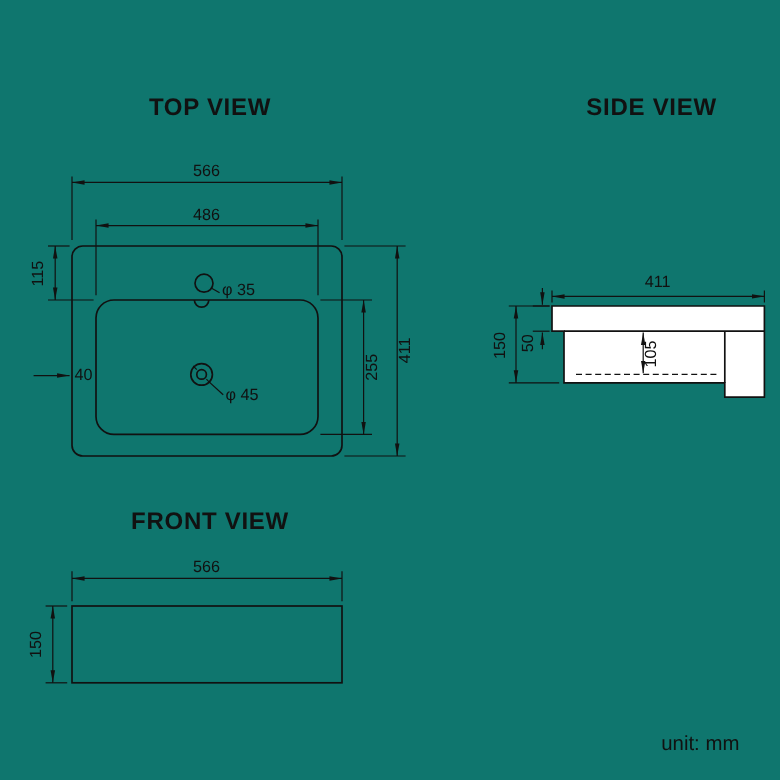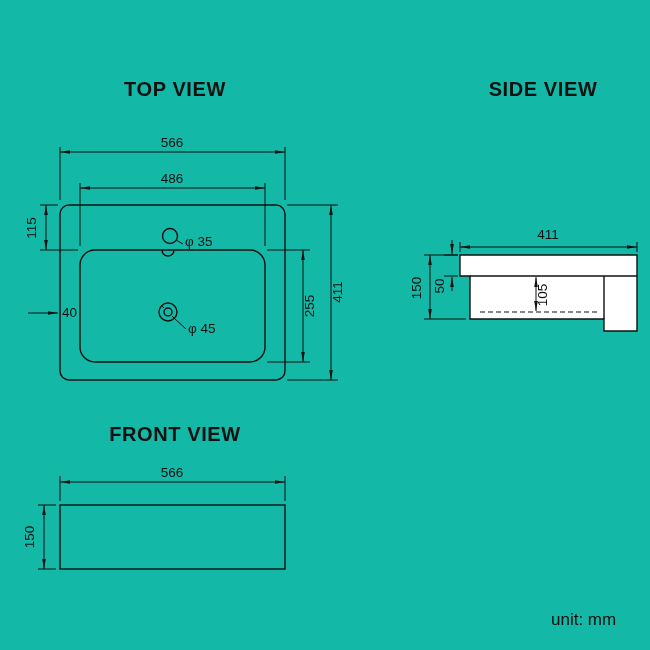--- a/index.html
+++ b/index.html
@@ -1,16 +1,16 @@
 <!DOCTYPE html>
 <html><head>
 <meta charset="utf-8">
 <style>
   html,body{margin:0;padding:0;background:#ffffff;}
-  .canvas{position:relative;width:650px;height:650px;background:#14b8a6;overflow:hidden;}
+  .canvas{position:relative;width:650px;height:650px;background:#0f766e;overflow:hidden;}
   svg{display:block;}
   svg text{font-family:"Liberation Sans", sans-serif;fill:#111;}
   .view-title{font-size:20px;font-weight:bold;letter-spacing:.6px;}
   .dim-text{font-size:13.5px;}
   .unit-text{font-size:17px;}
   .obj{fill:none;stroke:#111;stroke-width:1.4;}
   .objfill{fill:#fff;stroke:#111;stroke-width:1.4;}
   .dim{stroke:#111;stroke-width:1;fill:none;}
   .hid{stroke:#111;stroke-width:1;stroke-dasharray:5 3;fill:none;}
 </style>

